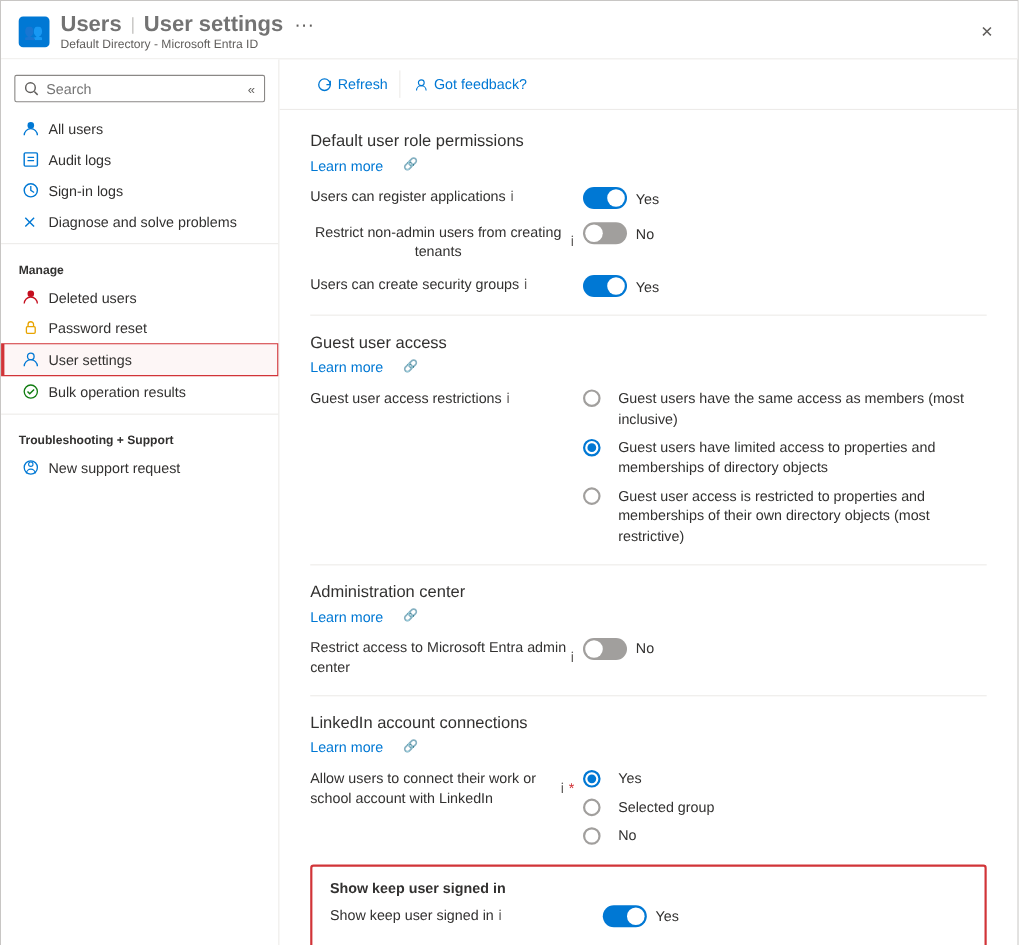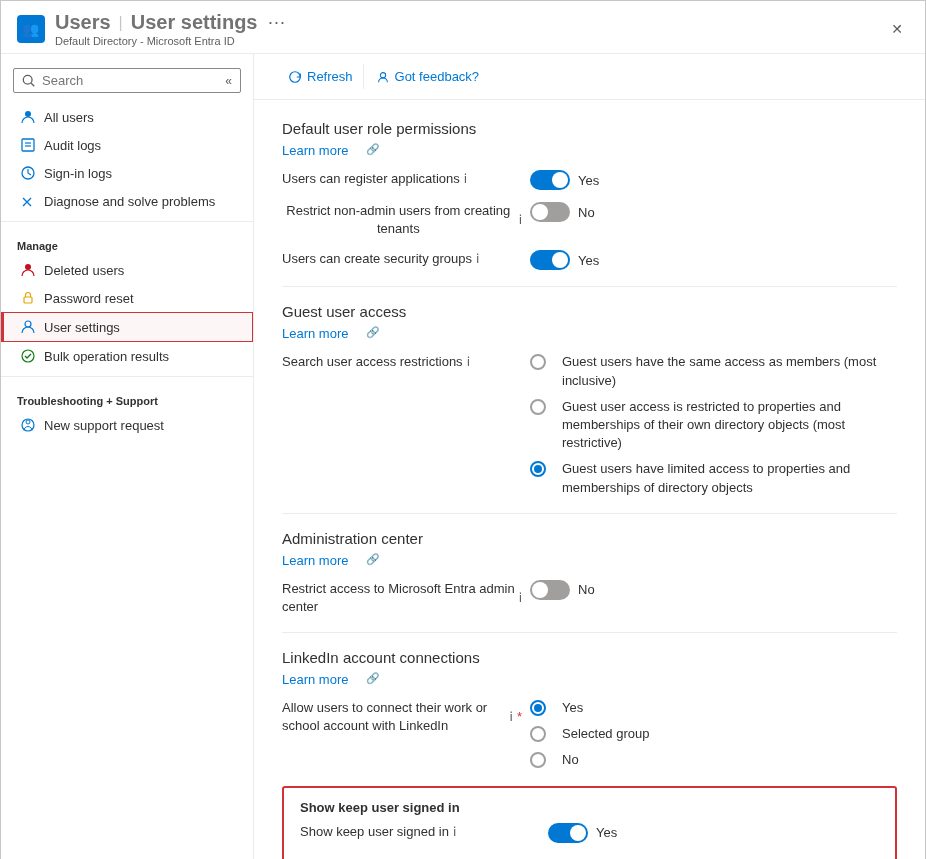--- a/index.html
+++ b/index.html
@@ -245,35 +245,35 @@
 
         <div>
           <div class="section-title">Guest user access</div>
           <a class="learn-more">
             <span>Learn more</span>
             <span style="font-size:11px;">🔗</span>
           </a>
 
           <div class="setting-row">
             <div class="setting-label">
-              <span>Search user access restrictions</span>
+              <span>Guest user access restrictions</span>
               <span class="info-icon">ℹ</span>
             </div>
             <div class="radio-group">
               <div class="radio-row">
                 <div class="radio-circle unselected"></div>
                 <span>Guest users have the same access as members (most inclusive)</span>
               </div>
               <div class="radio-row">
+                <div class="radio-circle selected"></div>
+                <span>Guest users have limited access to properties and memberships of directory objects</span>
+              </div>
+              <div class="radio-row">
                 <div class="radio-circle unselected"></div>
                 <span>Guest user access is restricted to properties and memberships of their own directory objects (most restrictive)</span>
-              </div>
-              <div class="radio-row">
-                <div class="radio-circle selected"></div>
-                <span>Guest users have limited access to properties and memberships of directory objects</span>
               </div>
             </div>
           </div>
         </div>
 
         <div class="section-sep"></div>
 
         <div>
           <div class="section-title">Administration center</div>
           <a class="learn-more">

